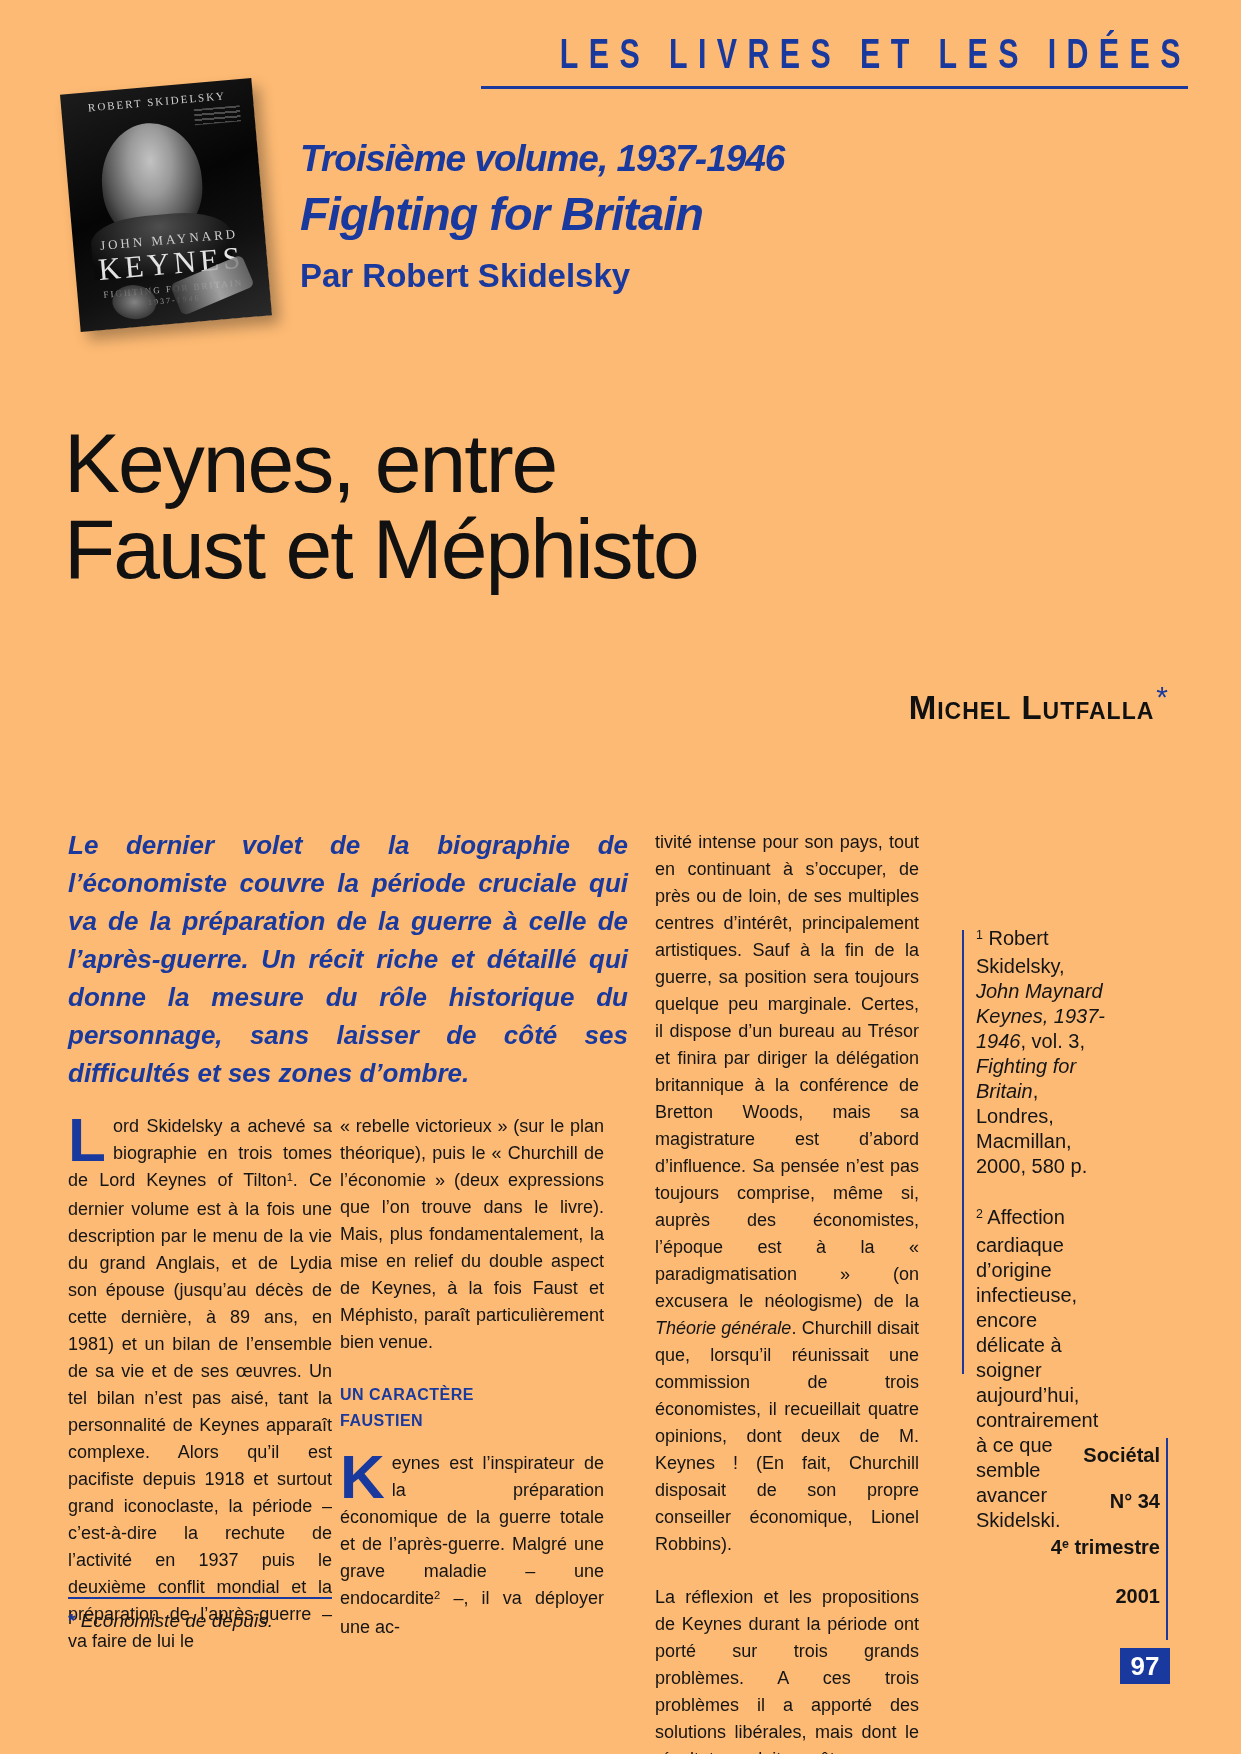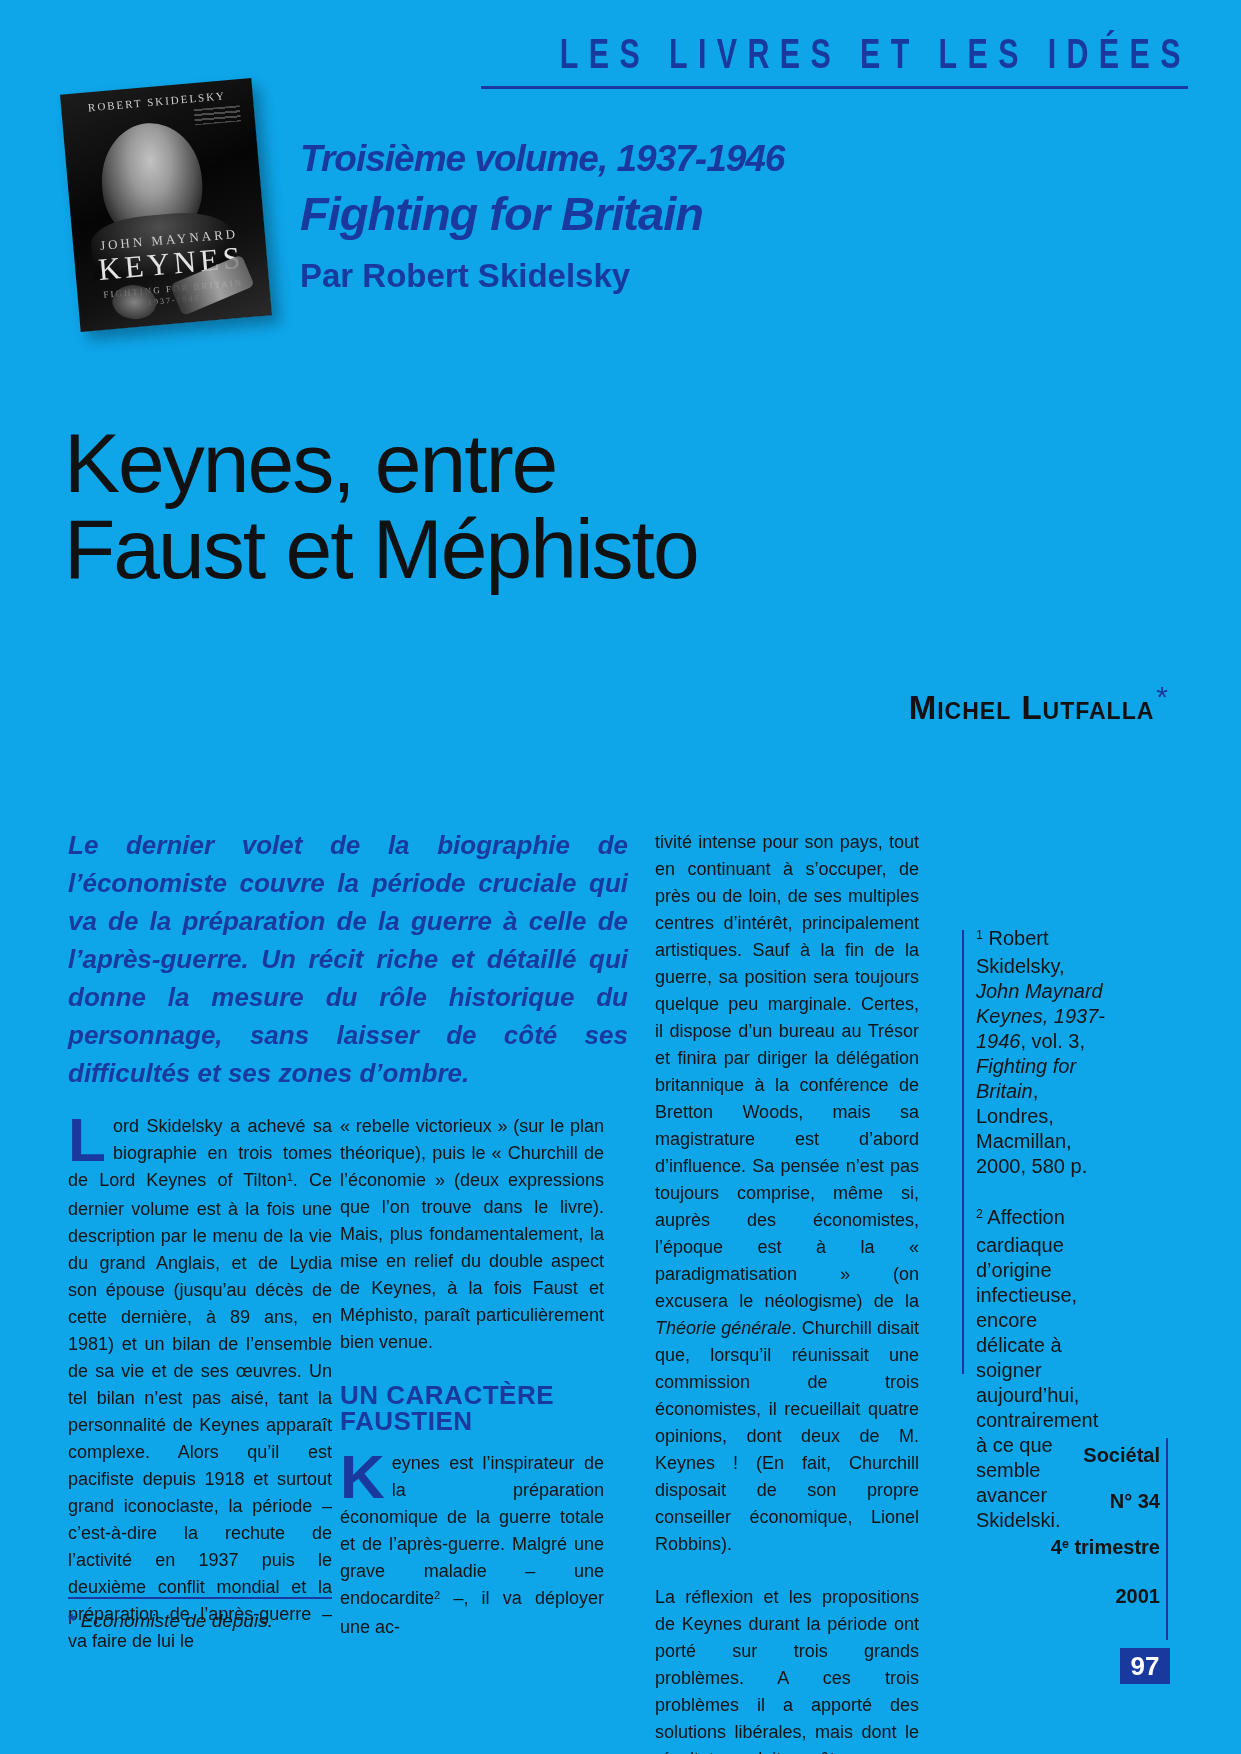--- a/index.html
+++ b/index.html
@@ -1,18 +1,18 @@
 <!DOCTYPE html>
 <html><head>
 <meta charset="utf-8">
 <style>
   html,body{margin:0;padding:0;background:#e8e8e8;}
   .page{
     position:relative;width:1241px;height:1754px;margin:0 auto;
-    background:#0ea5e9;font-family:"Liberation Sans",sans-serif;color:#1a1a1a;
+    background:#fdba74;font-family:"Liberation Sans",sans-serif;color:#1a1a1a;
     overflow:hidden;
   }
   
   .header-title{
     position:absolute;top:34px;right:50px;white-space:nowrap;
     color:#19399e;font-weight:700;font-size:38px;letter-spacing:13px;
     transform:scale(0.80,1.10);transform-origin:100% 80%;
   }
   .header-rule{position:absolute;left:481px;top:86px;width:707px;height:3px;background:#19399e;}
   
@@ -60,21 +60,21 @@
     text-align:justify;letter-spacing:0px;}
   
   .bodycol{position:absolute;width:264px;font-size:18px;line-height:27px;text-align:justify;color:#141414;}
   .col1{left:68px;top:1113px;}
   .col2{left:340px;top:1113px;}
   .col3{left:655px;top:829px;}
   .bodycol p{margin:0 0 26px 0;}
   .dropcap{float:left;color:#19399e;font-weight:700;font-size:62px;line-height:48px;
     padding:3px 7px 0 0;}
   sup{font-size:0.62em;vertical-align:baseline;position:relative;top:-0.45em;}
-  .subhead{color:#19399e;font-weight:700;font-size:26px;line-height:26px;letter-spacing:0.5px;
+  .subhead{color:#19399e;font-weight:700;font-size:16px;line-height:26px;letter-spacing:0.5px;
     margin:6px 0 16px 0;}
   
   .note-rule{position:absolute;left:962px;top:930px;width:2px;height:444px;background:#19399e;}
   .margin-notes{position:absolute;left:976px;top:926px;width:134px;font-size:20px;line-height:25px;color:#141414;}
   .margin-notes .note{margin:0 0 26px 0;}
   
   .journal-block{position:absolute;left:980px;top:1432px;width:180px;text-align:right;
     font-size:20px;line-height:46px;color:#141414;font-weight:bold;}
   .journal-rule{position:absolute;left:1166px;top:1438px;width:2px;height:202px;background:#19399e;}
   .page-number{position:absolute;left:1120px;top:1648px;width:50px;height:36px;background:#19399e;

